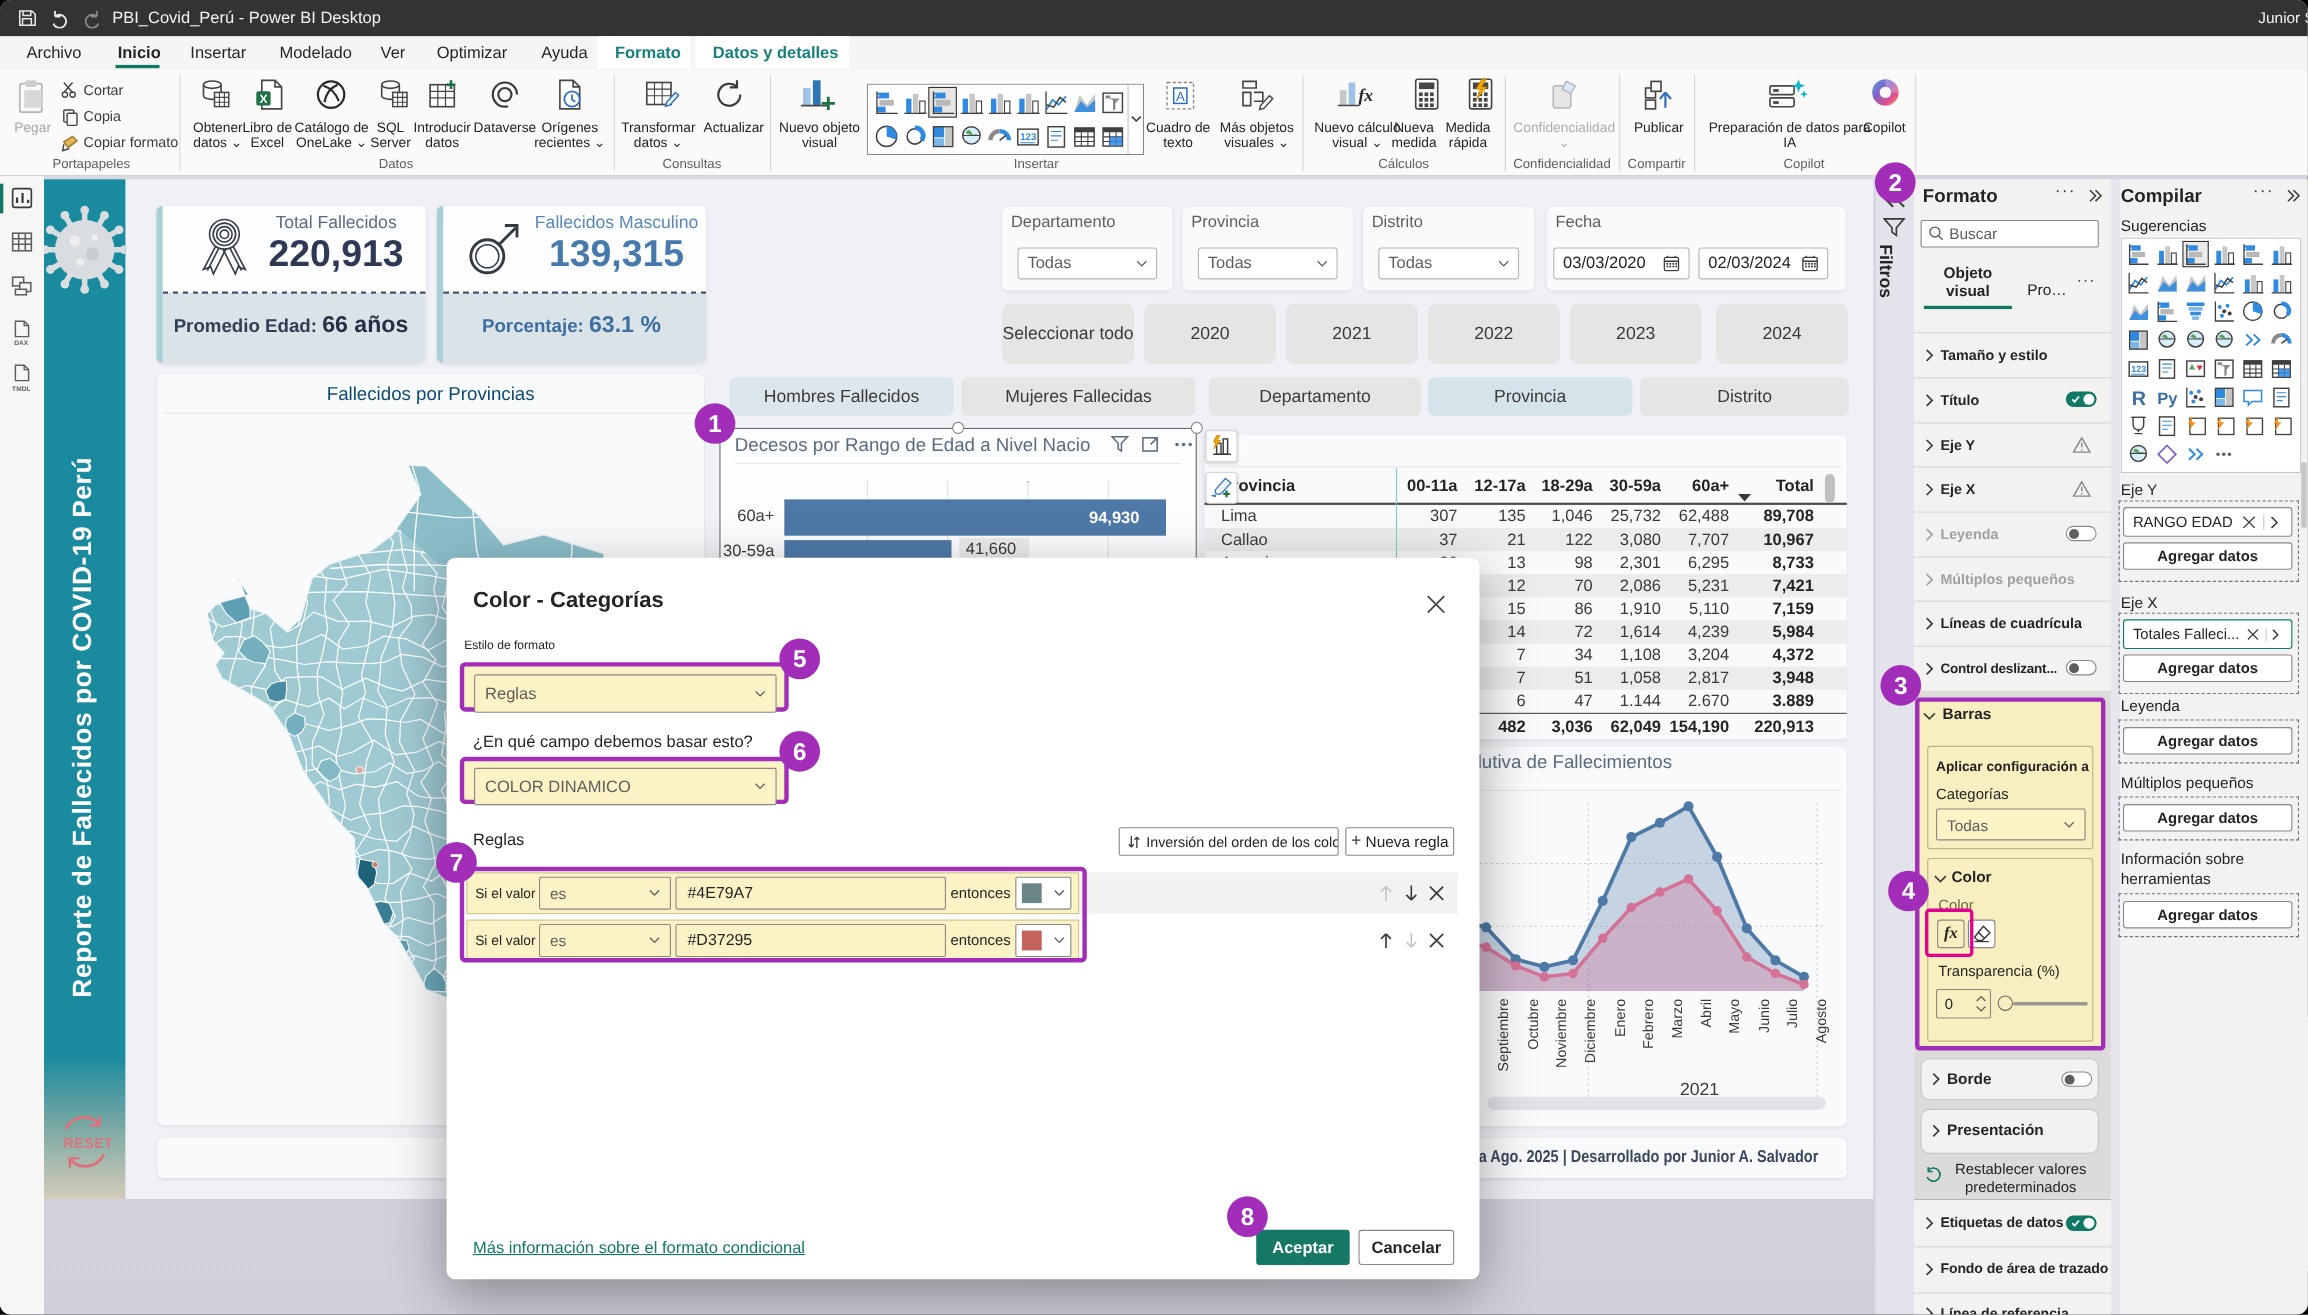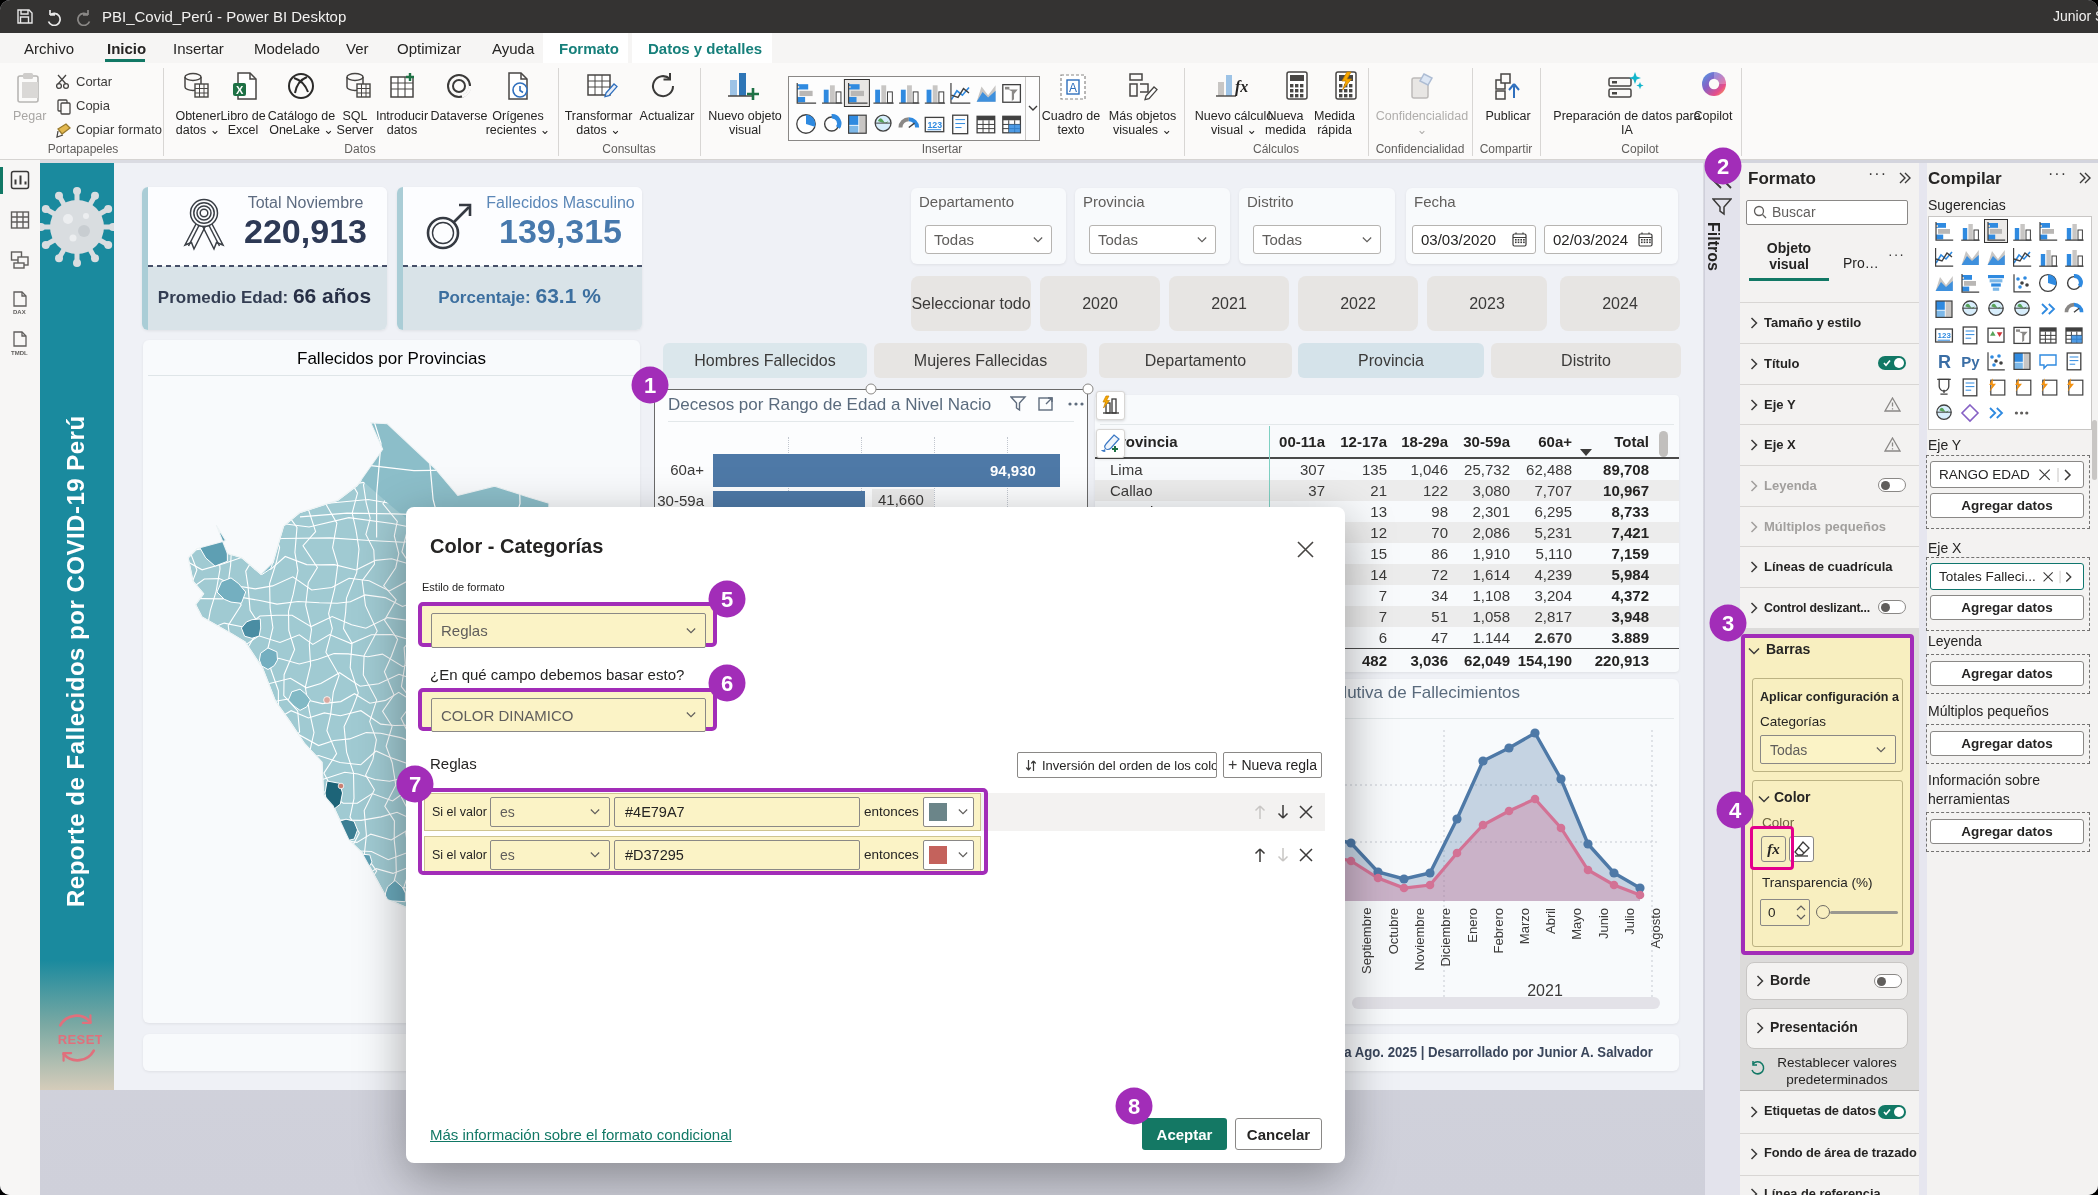--- a/index.html
+++ b/index.html
@@ -387,21 +387,21 @@
 <circle cx="26" cy="18" r="13.5"></circle>
 <circle cx="26" cy="18" r="10.2"></circle>
 <circle cx="26" cy="18" r="7"></circle>
 <circle cx="26" cy="18" r="3.8"></circle>
 <path d="M18 29 L7 50 l6.5 -2.5 l2.5 6.5 L27.5 31"></path>
 <path d="M21 30.5 L10.5 51"></path>
 <path d="M34 29 L45 50 l-6.5 -2.5 l-2.5 6.5 L24.5 31"></path>
 <path d="M31 30.5 L41.5 51"></path>
 </g>
       </svg>
-      <div class="tx" style="left:86px;top:7px;width:155px;text-align:center;font-size:16px;color:#5d6b80">Total Noviembre</div>
+      <div class="tx" style="left:86px;top:7px;width:155px;text-align:center;font-size:16px;color:#5d6b80">Total Fallecidos</div>
       <div class="tx" style="left:86px;top:25px;width:155px;text-align:center;font-size:34px;font-weight:bold;color:#2d3955">220,913</div>
       <div class="tx" style="left:0;top:97px;width:245px;text-align:center"><span style="font-size:17px;font-weight:bold;color:#333d52">Promedio Edad: </span><span style="font-size:21px;font-weight:bold;color:#272f45">66 años</span></div>
     </div>
     <div class="card" style="left:397px;top:187px;width:245px;height:143px;overflow:hidden">
       <div class="ab" style="left:0;top:0;width:6px;height:143px;background:#aacdd6"></div>
       <div class="ab" style="left:6px;top:0;width:239px;height:79px;background:#fcfdff"></div>
       <div class="ab" style="left:6px;top:79px;width:239px;height:64px;background:#d9e3e8"></div>
       <div class="ab" style="left:6px;top:78px;width:239px;height:1.8px;background:repeating-linear-gradient(90deg,#454f68 0 5px,transparent 5px 9px)"></div>
       <svg class="ic" style="left:24px;top:8px" width="56" height="62" viewBox="0 0 56 62">
 <g fill="none" stroke="#353a42" stroke-width="2.6">
@@ -465,21 +465,21 @@
     <div class="btn-g" style="left:1169px;top:276px;width:120px;height:55px">2021</div>
     <div class="btn-g" style="left:1298px;top:276px;width:120px;height:55px">2022</div>
     <div class="btn-g" style="left:1427px;top:276px;width:120px;height:55px">2023</div>
     <div class="btn-g" style="left:1560px;top:276px;width:120px;height:55px">2024</div>
     <div class="btn-g" style="left:663px;top:343px;width:204px;height:35px;background:#dbe7ec;border-radius:6px">Hombres Fallecidos</div>
     <div class="btn-g" style="left:874px;top:343px;width:213px;height:35px;background:#e7e5e3;border-radius:6px">Mujeres Fallecidas</div>
     <div class="btn-g" style="left:1099px;top:343px;width:193px;height:35px;background:#e7e5e3;border-radius:6px">Departamento</div>
     <div class="btn-g" style="left:1298px;top:343px;width:186px;height:35px;background:#d5e3ea;border-radius:6px">Provincia</div>
     <div class="btn-g" style="left:1491px;top:343px;width:190px;height:35px;background:#e7e5e3;border-radius:6px">Distrito</div>
     <div class="card" style="left:143px;top:340px;width:497px;height:683px"></div>
-    <div class="tx" style="left:143px;top:349px;width:497px;text-align:center;font-size:17px;color:#000000">Fallecidos por Provincias</div>
+    <div class="tx" style="left:143px;top:349px;width:497px;text-align:center;font-size:17px;color:#0c4a6e">Fallecidos por Provincias</div>
     <div class="ab" style="left:148px;top:375px;width:487px;height:1px;background:#dfe5e8"></div>
     <svg class="ab" style="left:143px;top:380px" width="497" height="643" viewBox="143 380 497 643">
       <defs>
         <clipPath id="peruclip">
           <path d="M216.2 525.1 L225.8 540.7 L197 548.5 L188 557.8 L192.8 581.2 L203.4 593.7 L195.4 604.6 L201.8 617.1 L232.2 634.3 L245 642.1 L262.6 668.6 L275.4 701.4 L289.8 721.6 L304.2 743.5 L321.8 762.2 L323.4 795 L333 805.9 L349 840.2 L361.8 852.7 L387.4 899.5 L413 910.4 L445 927.6 L483.4 949.4 L505.8 960.3 L537.8 983.7 L540.3 991.5 L557 971.2 L566.6 965 L562.7 955.6 L584.2 926 L569.8 905.7 L577.8 893.2 L588.3 862 L582.6 846.4 L593.8 809 L592.8 762.2 L564.3 760.6 L530.7 762.2 L534.6 713.2 L509 731 L480.8 731 L448.2 712.3 L430.6 687.3 L422.6 653 L432.2 631.2 L448.2 609.3 L457.8 578.1 L489.8 559.4 L520.2 556.3 L547.4 552.5 L549 503.2 L528.2 497 L494.6 486.1 L457.8 495.4 L435.4 468.9 L414.6 449.3 L387.4 423.7 L370.7 422.7 L382.6 449.3 L357 485.5 L337.8 500.1 L299.4 512.6 L283.4 526 L272.8 562.5 L261 574.1 L241.8 557.5 L227.4 553.2 L216.2 525.1 Z"></path>
         </clipPath>
       </defs>
       <path d="M216.2 525.1 L225.8 540.7 L197 548.5 L188 557.8 L192.8 581.2 L203.4 593.7 L195.4 604.6 L201.8 617.1 L232.2 634.3 L245 642.1 L262.6 668.6 L275.4 701.4 L289.8 721.6 L304.2 743.5 L321.8 762.2 L323.4 795 L333 805.9 L349 840.2 L361.8 852.7 L387.4 899.5 L413 910.4 L445 927.6 L483.4 949.4 L505.8 960.3 L537.8 983.7 L540.3 991.5 L557 971.2 L566.6 965 L562.7 955.6 L584.2 926 L569.8 905.7 L577.8 893.2 L588.3 862 L582.6 846.4 L593.8 809 L592.8 762.2 L564.3 760.6 L530.7 762.2 L534.6 713.2 L509 731 L480.8 731 L448.2 712.3 L430.6 687.3 L422.6 653 L432.2 631.2 L448.2 609.3 L457.8 578.1 L489.8 559.4 L520.2 556.3 L547.4 552.5 L549 503.2 L528.2 497 L494.6 486.1 L457.8 495.4 L435.4 468.9 L414.6 449.3 L387.4 423.7 L370.7 422.7 L382.6 449.3 L357 485.5 L337.8 500.1 L299.4 512.6 L283.4 526 L272.8 562.5 L261 574.1 L241.8 557.5 L227.4 553.2 L216.2 525.1 Z" fill="#a0cad2" stroke="#ffffff" stroke-width="1.5"></path>
       <g clip-path="url(#peruclip)">
         <g fill="none" stroke="#ffffff" stroke-width="1.1">
@@ -675,21 +675,21 @@
     <div class="num" style="left:1309px;top:608px;width:78px;font-weight:400;color:#3b3a39">7</div>
     <div class="num" style="left:1370px;top:608px;width:78px;font-weight:400;color:#3b3a39">51</div>
     <div class="num" style="left:1432px;top:608px;width:78px;font-weight:400;color:#3b3a39">1,058</div>
     <div class="num" style="left:1494px;top:608px;width:78px;font-weight:400;color:#3b3a39">2,817</div>
     <div class="num" style="left:1571px;top:608px;width:78px;font-weight:700;color:#252423">3,948</div>
     <div class="mtx" style="left:1110px;top:629px;font-size:15px;color:#3b3a39">Cusco</div>
     <div class="num" style="left:1247px;top:629px;width:78px;font-weight:400;color:#3b3a39">6</div>
     <div class="num" style="left:1309px;top:629px;width:78px;font-weight:400;color:#3b3a39">6</div>
     <div class="num" style="left:1370px;top:629px;width:78px;font-weight:400;color:#3b3a39">47</div>
     <div class="num" style="left:1432px;top:629px;width:78px;font-weight:400;color:#3b3a39">1.144</div>
-    <div class="num" style="left:1494px;top:629px;width:78px;font-weight:700;color:#3b3a39">2.670</div>
+    <div class="num" style="left:1494px;top:629px;width:78px;font-weight:400;color:#3b3a39">2.670</div>
     <div class="num" style="left:1571px;top:629px;width:78px;font-weight:700;color:#252423">3.889</div>
     <div class="ab" style="left:1095px;top:648px;width:584px;height:1px;background:#4a4a4a"></div>
     <div class="num" style="left:1297px;top:652px;width:90px;font-weight:bold;color:#252423">482</div>
     <div class="num" style="left:1358px;top:652px;width:90px;font-weight:bold;color:#252423">3,036</div>
     <div class="num" style="left:1420px;top:652px;width:90px;font-weight:bold;color:#252423">62,049</div>
     <div class="num" style="left:1482px;top:652px;width:90px;font-weight:bold;color:#252423">154,190</div>
     <div class="num" style="left:1559px;top:652px;width:90px;font-weight:bold;color:#252423">220,913</div>
     <div class="num" style="left:1235px;top:652px;width:90px;font-weight:bold;color:#252423">156</div>
     <div class="ab" style="left:1269px;top:426px;width:1px;height:242px;background:#7fd0c2"></div>
     <div class="ab" style="left:1659px;top:431px;width:9px;height:26px;border-radius:5px;background:#c1bfbd"></div>

